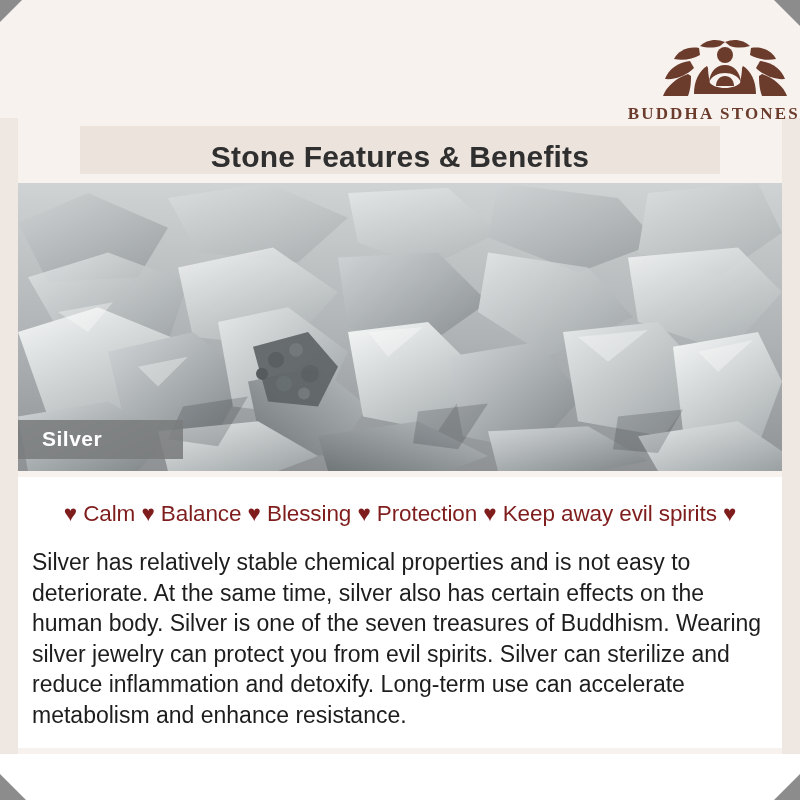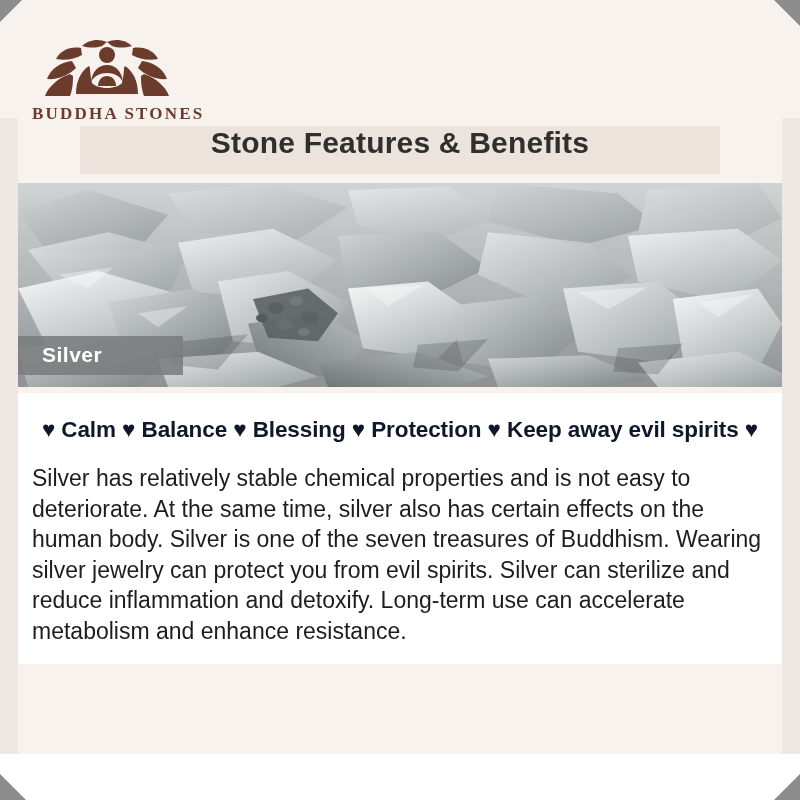--- a/index.html
+++ b/index.html
@@ -79,23 +79,22 @@
     z-index: 3;
     padding-top: 24px;
     text-align: center;
     background: #f7f2ee;
     height: 118px;
     box-sizing: border-box;
   }
   .logo-wrap {
     display: flex;
     flex-direction: column;
-    align-items: flex-start;
+    align-items: flex-end;
     justify-content: flex-start;
-    padding-left: 32px;
   }
   .logo-mark {
     width: 150px;
     height: 78px;
     display: block;
   }
   .brand-name {
     margin-top: 2px;
     font-size: 17px;
     letter-spacing: 2.2px;
@@ -106,36 +105,36 @@
 
   
   .title-band {
     position: relative;
     z-index: 3;
     margin: 8px auto 0 auto;
     width: 640px;
     height: 48px;
     background: #ece3dd;
     display: flex;
-    align-items: flex-start;
+    align-items: flex-end;
     justify-content: center;
   }
   .title-band .title-text {
     font-size: 30px;
     font-weight: bold;
     color: #2f2f2f;
     letter-spacing: 0.2px;
   }
 
   
   .hero {
     position: relative;
     z-index: 2;
     margin: 9px 18px 0 18px;
-    height: 204px;
+    height: 288px;
     overflow: hidden;
     background: #b9bcbd;
     padding-left: 24px;
   }
   .hero-svg {
     position: absolute;
     inset: 0;
     width: 100%;
     height: 100%;
     display: block;
@@ -160,22 +159,22 @@
     z-index: 3;
     background: #ffffff;
     margin: 6px 18px 0 18px;
     padding: 24px 14px 18px 14px;
     box-sizing: border-box;
     min-height: 260px;
   }
   .keywords {
     text-align: center;
     font-size: 22.5px;
-    font-weight: bold;
-    color: #0f172a;
+    font-weight: normal;
+    color: #7f1d1d;
     margin: 0 0 20px 0;
     letter-spacing: -0.1px;
     white-space: nowrap;
   }
   .description {
     font-size: 23px;
     line-height: 1.33;
     color: #1d1d1d;
     margin: 0;
     text-align: left;

